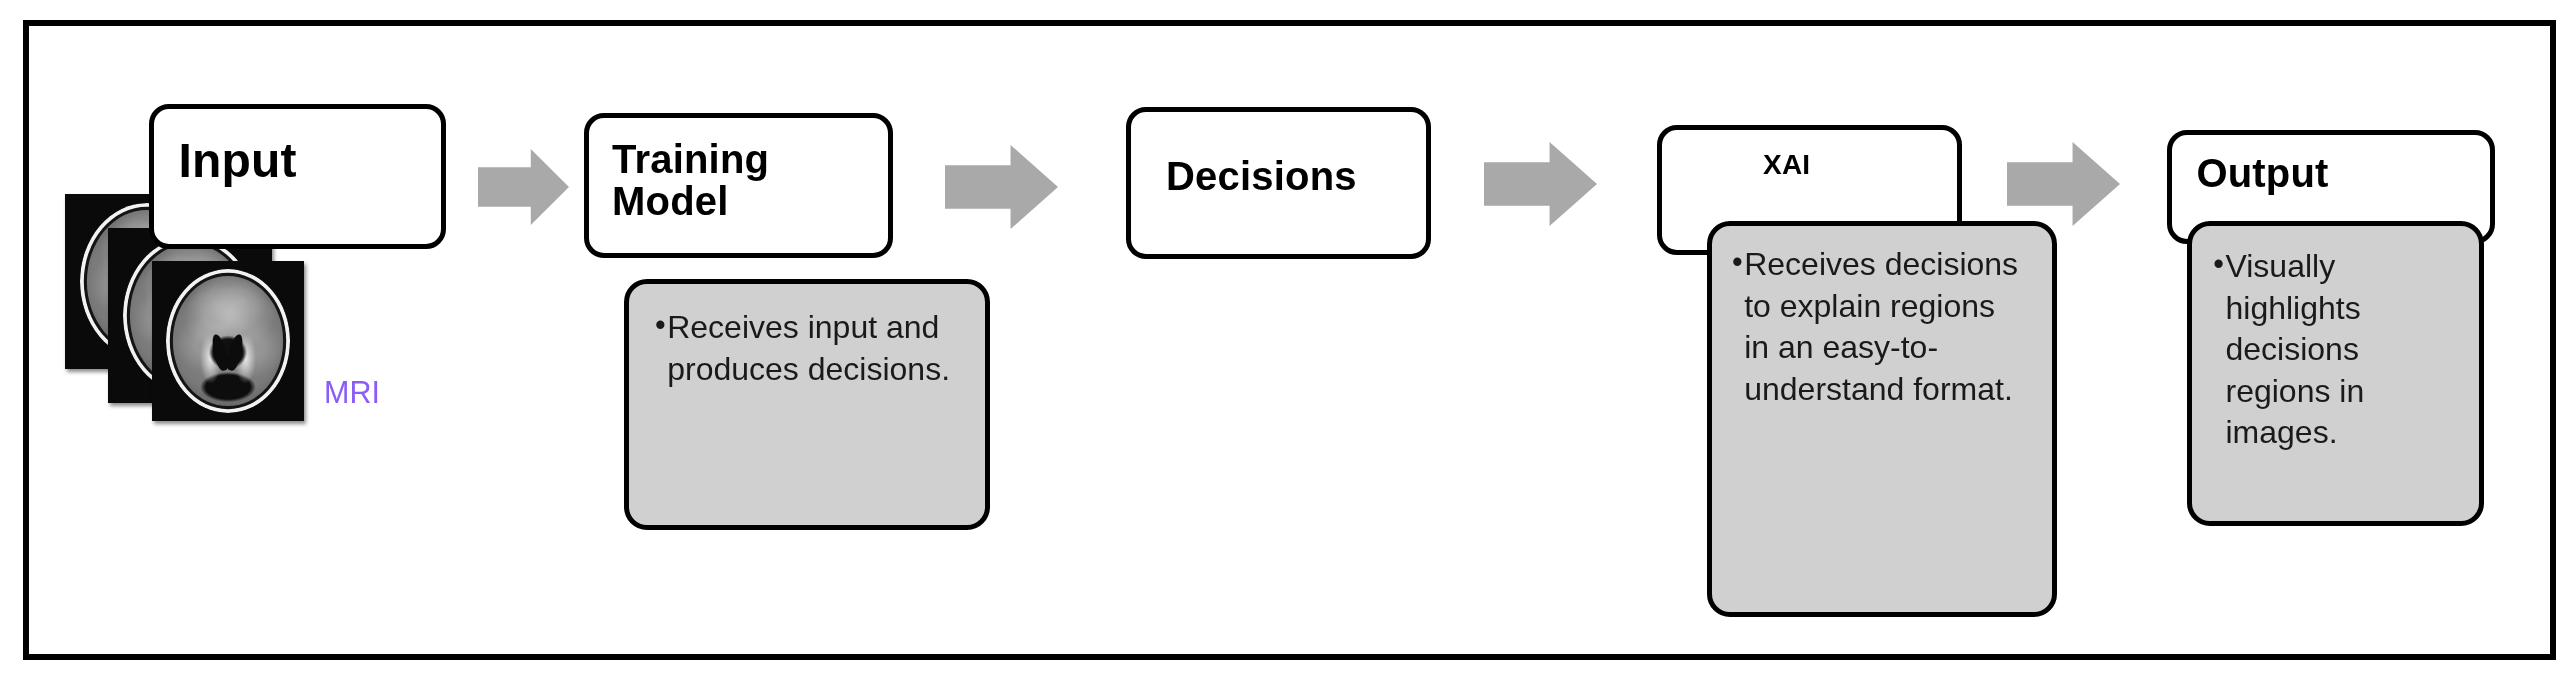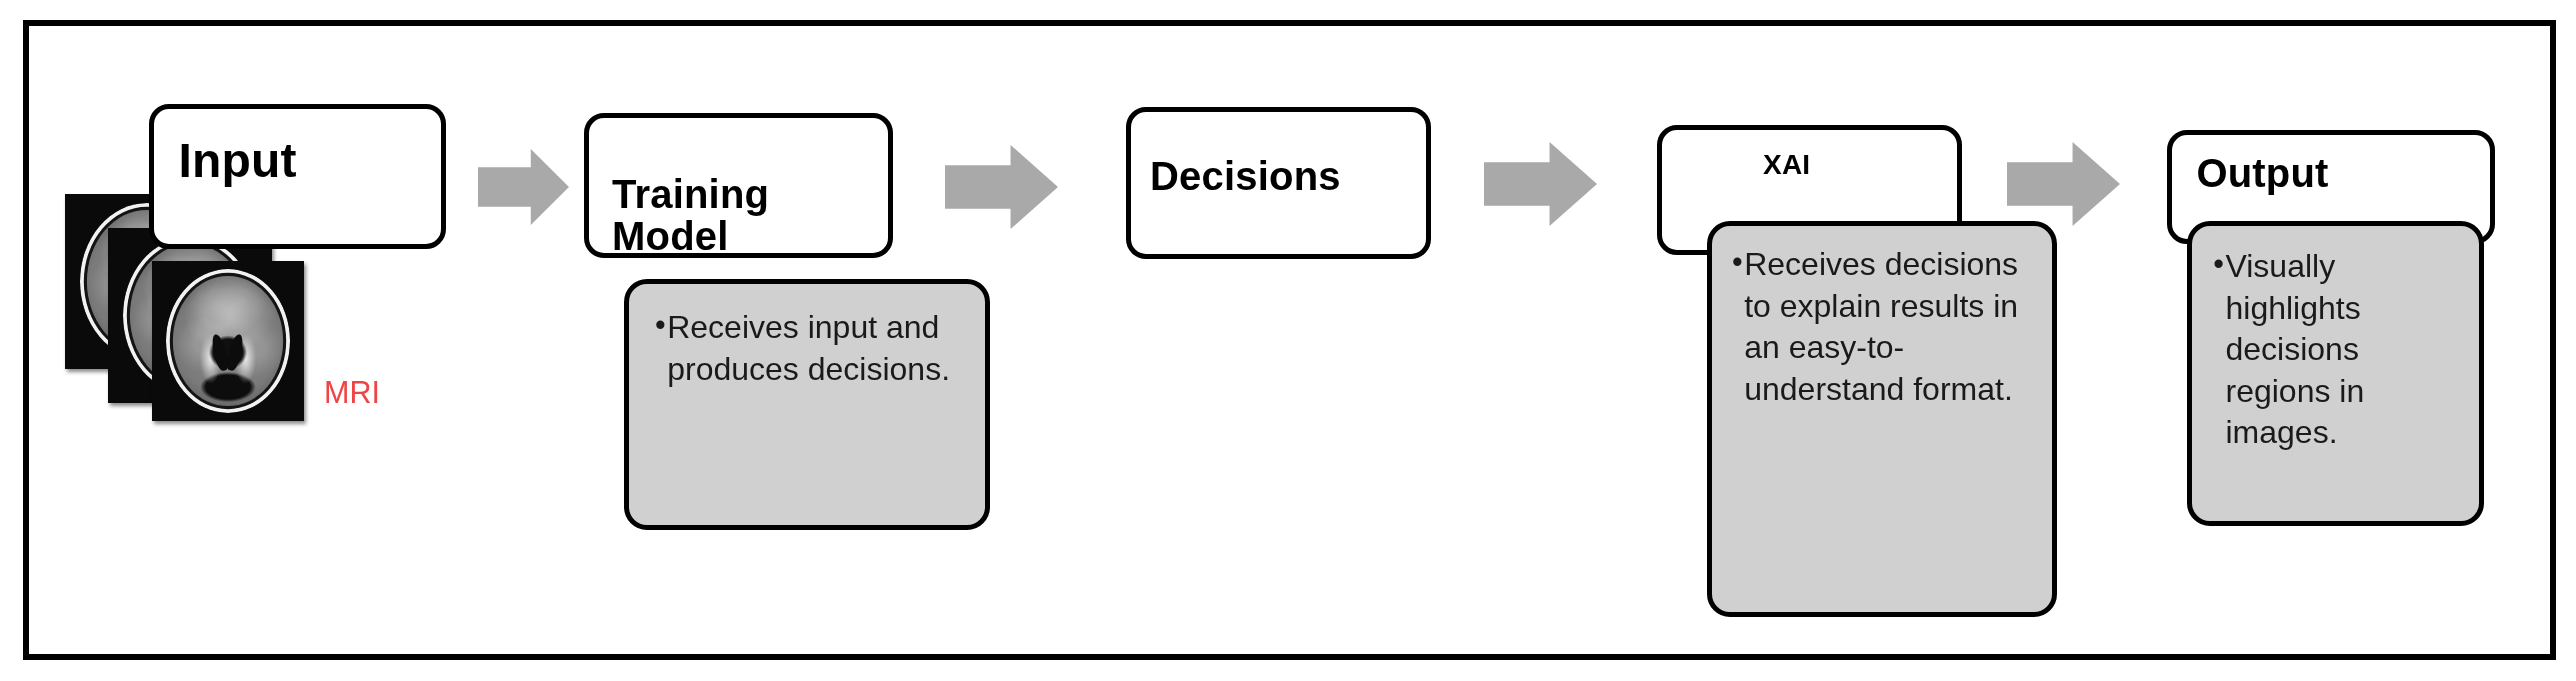--- a/index.html
+++ b/index.html
@@ -111,21 +111,21 @@
   }
   .mri .ventricle-r{
     position:absolute;left:51%;top:45%;
     width:10%;height:26%;
     background:#0c0c0c;
     border-radius:50% 50% 40% 40%;
     transform:rotate(14deg);
   }
   .mri-label{
     position:absolute;
-    color:#ef4444;
+    color:#8b5cf6;
     z-index:4;
     white-space:nowrap;
     text-align:center;
   }
   .node.input-box{z-index:5;}
 </style>
 </head>
 <body>
 
 <div id="canvas">
@@ -155,47 +155,47 @@
 
   <div class="mri-label" style="left:324px;top:375px;font-size:30.5px;">MRI</div>
 
   <div class="node input-box" style="left:149px;top:104px;width:297px;height:145px;">
     <div class="title" style="left:24.4px;top:27.4px;font-size:48px;">Input</div>
   </div>
 
   <div class="arrow" style="left:478px;top:149px;width:91px;height:76px;"></div>
 
   <div class="node" style="left:584px;top:113px;width:309px;height:145px;">
-    <div class="title" style="left:23px;top:20px;font-size:40px;margin-top:35px;">Training
+    <div class="title" style="left:23px;top:20px;font-size:40px;">Training
 Model</div>
   </div>
 
   <div class="callout" style="left:624px;top:279px;width:366px;height:251px;">
     <div class="bullet-row" style="left:26px;top:23px;right:20px;font-size:32px;">
       <span class="dot">•</span>
       <span class="txt">Receives input and produces decisions.</span>
     </div>
   </div>
 
   <div class="arrow" style="left:945px;top:145px;width:113px;height:84px;"></div>
 
   <div class="node" style="left:1126px;top:107px;width:305px;height:152px;">
-    <div class="title" style="left:19px;top:43px;font-size:40px;">Decisions</div>
+    <div class="title" style="left:35px;top:43px;font-size:40px;">Decisions</div>
   </div>
 
   <div class="arrow" style="left:1484px;top:142px;width:113px;height:84px;"></div>
 
   <div class="node" style="left:1657px;top:125px;width:305px;height:130px;">
     <div class="title" style="left:101px;top:20px;font-size:28px;">XAI</div>
   </div>
 
   <div class="callout" style="left:1707px;top:221px;width:350px;height:396px;">
     <div class="bullet-row" style="left:20px;top:18.3px;right:30.5px;font-size:32px;">
       <span class="dot">•</span>
-      <span class="txt">Receives decisions to explain results in an easy-to-understand format.</span>
+      <span class="txt">Receives decisions to explain regions in an easy-to-understand format.</span>
     </div>
   </div>
 
   <div class="arrow" style="left:2007px;top:142px;width:113px;height:84px;"></div>
 
   <div class="node" style="left:2167px;top:130px;width:328px;height:114px;">
     <div class="title" style="left:24.4px;top:17px;font-size:40px;">Output</div>
   </div>
 
   <div class="callout" style="left:2187px;top:221px;width:297px;height:305px;">

